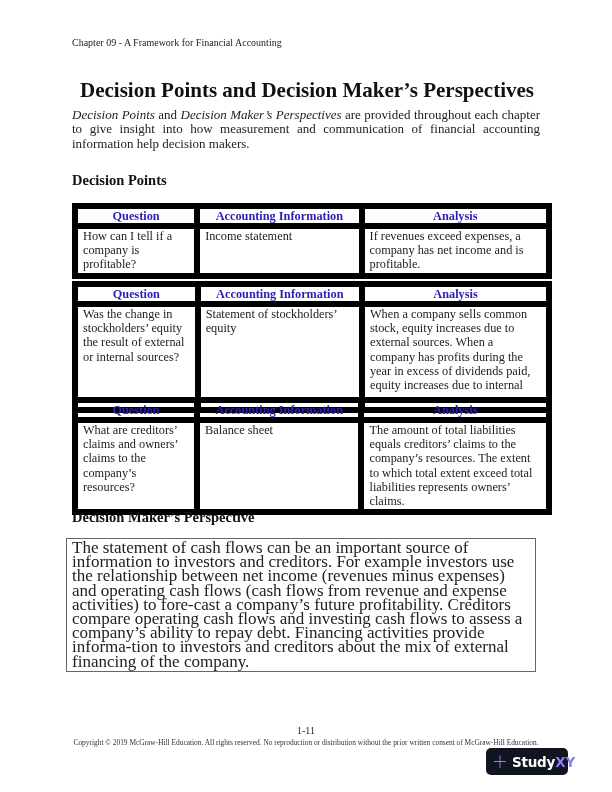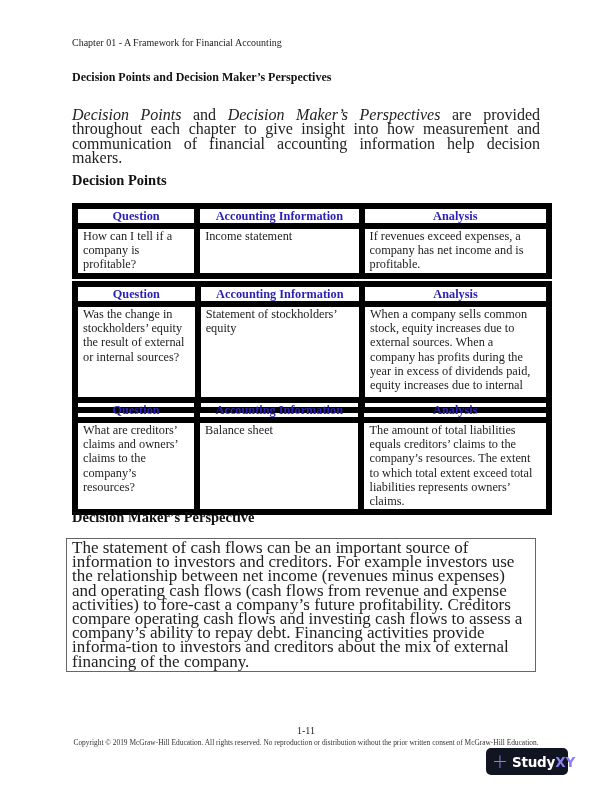--- a/index.html
+++ b/index.html
@@ -1,20 +1,20 @@
 <!DOCTYPE html>
 <html><head>
 <meta charset="utf-8">
 <style>
   html, body { margin: 0; padding: 0; background: #ffffff; }
   body { width: 612px; height: 792px; position: relative; overflow: hidden;
          font-family: "Liberation Serif", serif; color: #1a1a1a; }
   .header { position: absolute; left: 72px; top: 37px; font-size: 10px; color: #222; }
-  .title { position: absolute; left: 72px; top: 70px; font-size: 12px; font-weight: bold; color: #111; margin: 0; }
-  .intro { position: absolute; left: 72px; top: 108px; width: 468px; font-size: 16px; line-height: 14.4px;
+  .title { position: absolute; left: 72px; top: 70px; font-size: 21px; font-weight: bold; color: #111; margin: 8px; }
+  .intro { position: absolute; left: 72px; top: 108px; width: 468px; font-size: 13px; line-height: 14.4px;
            text-align: justify; text-align-last: left; color: #222; margin: 0; }
   .intro i { font-style: italic; }
   .h2 { position: absolute; left: 72px; font-size: 14.5px; font-weight: bold; color: #111; margin: 0; }
   table.dp { position: absolute; left: 72px; width: 480px; border-collapse: collapse; font-size: 12.3px; line-height: 14.2px; }
   table.dp th, table.dp td { border: 6px solid #000000; vertical-align: top; padding: 0 5px 1px 5px; }
   table.dp th { color: #2a1fb5; font-weight: bold; text-align: center; padding-top: 0; padding-bottom: 0; line-height: 14px; }
   table.dp td { color: #222; text-align: left; }
   .c1 { width: 109px; }
   .c2 { width: 153px; }
   .c3 { width: 178px; }
@@ -25,21 +25,21 @@
   .copyright { position: absolute; left: 72px; width: 468px; top: 738px; text-align: center; font-size: 7.4px; line-height: 9px; color: #333; }
   .badge { position: absolute; left: 486px; top: 748px; width: 82px; height: 27px; background: #111522;
            border-radius: 5px; display: flex; align-items: center; justify-content: flex-start; padding-left: 6px; box-sizing: border-box; }
   .badge .plus { color: #8a7ff0; font-family: "DejaVu Sans", sans-serif; font-size: 19px; line-height: 19px; margin-right: 4px; font-weight: 300; }
   .badge .word { font-family: "DejaVu Sans", sans-serif; font-weight: bold; font-size: 13.5px; color: #ffffff; letter-spacing: -0.2px; }
   .badge .word .xy { color: #8a7ff0; }
 </style>
 </head>
 <body>
 
-<div class="header">Chapter 01 - A Framework for Financial Accounting</div>
+<div class="header">Chapter 09 - A Framework for Financial Accounting</div>
 
 <h1 class="title">Decision Points and Decision Maker’s Perspectives</h1>
 
 <p class="intro"><i>Decision Points</i><span> and </span><i>Decision Maker’s Perspectives</i><span> are provided throughout each chapter to give insight into how measurement and communication of financial accounting information help decision makers.</span></p>
 
 <h2 class="h2" style="top:172px;">Decision Points</h2>
 
 <table class="dp" style="top:203px;">
   <thead>
     <tr>

